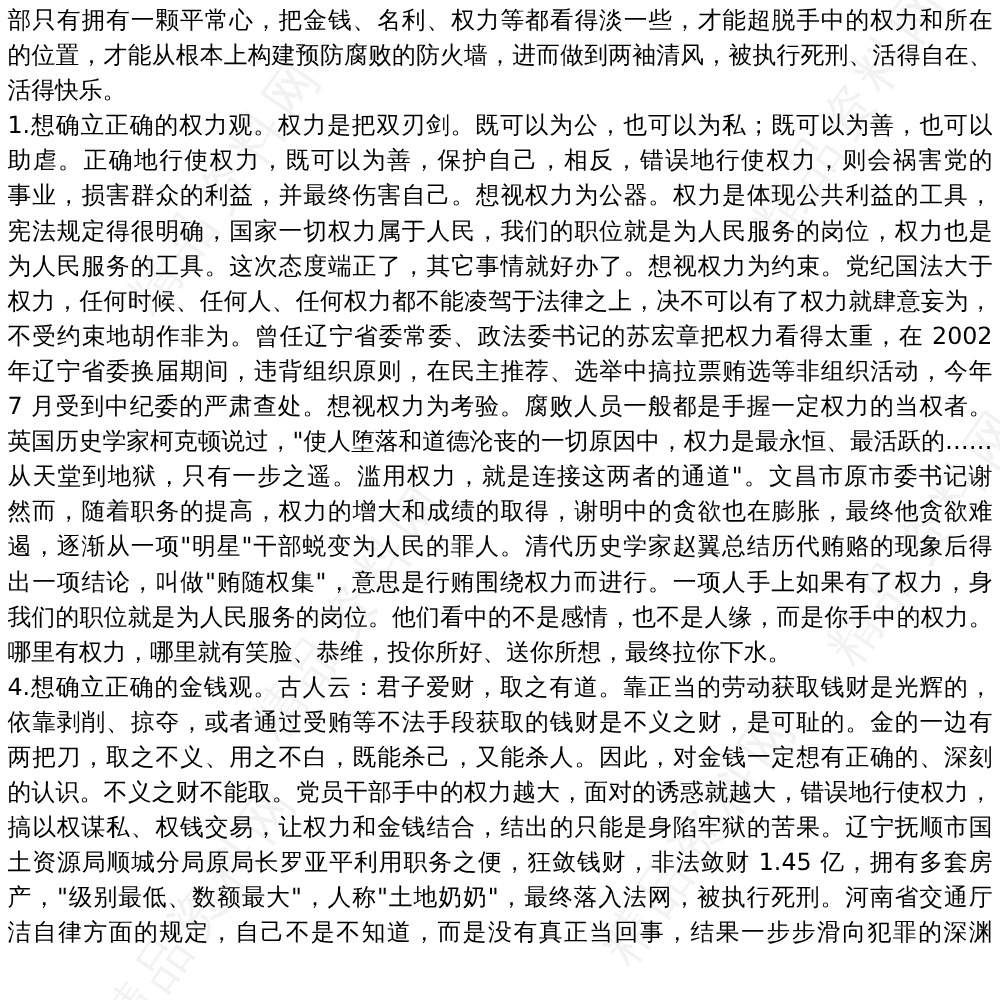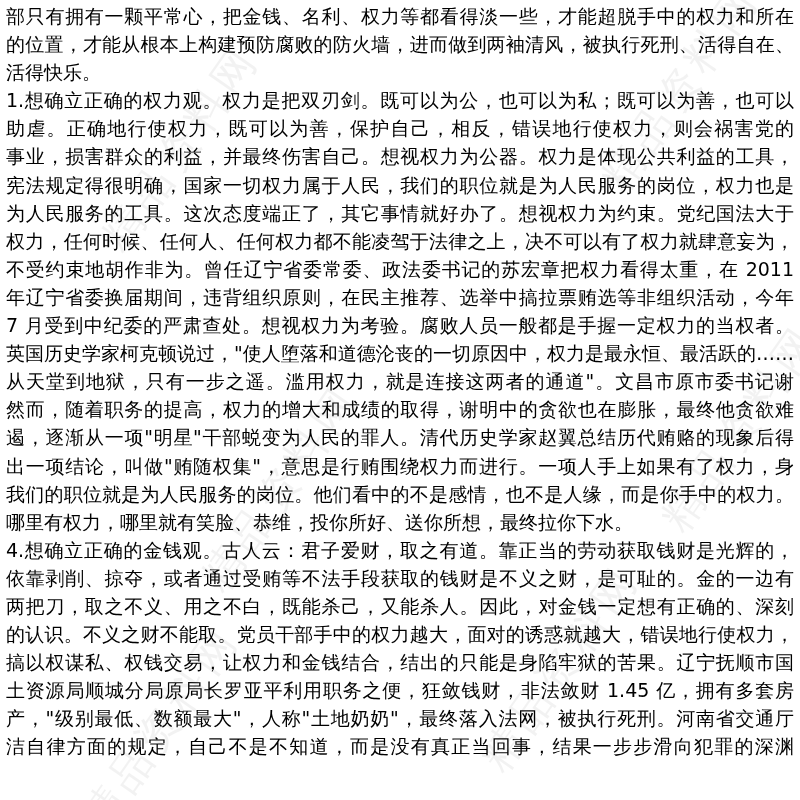--- a/index.html
+++ b/index.html
@@ -76,21 +76,21 @@
   <div class="text-layer">
       <div class="line">部只有拥有一颗平常心，把金钱、名利、权力等都看得淡一些，才能超脱手中的权力和所在</div>
       <div class="line">的位置，才能从根本上构建预防腐败的防火墙，进而做到两袖清风，被执行死刑、活得自在、</div>
       <div class="line para-end">活得快乐。</div>
       <div class="line">1.想确立正确的权力观。权力是把双刃剑。既可以为公，也可以为私；既可以为善，也可以</div>
       <div class="line">助虐。正确地行使权力，既可以为善，保护自己，相反，错误地行使权力，则会祸害党的</div>
       <div class="line">事业，损害群众的利益，并最终伤害自己。想视权力为公器。权力是体现公共利益的工具，</div>
       <div class="line">宪法规定得很明确，国家一切权力属于人民，我们的职位就是为人民服务的岗位，权力也是</div>
       <div class="line">为人民服务的工具。这次态度端正了，其它事情就好办了。想视权力为约束。党纪国法大于</div>
       <div class="line">权力，任何时候、任何人、任何权力都不能凌驾于法律之上，决不可以有了权力就肆意妄为，</div>
-      <div class="line">不受约束地胡作非为。曾任辽宁省委常委、政法委书记的苏宏章把权力看得太重，在 2011</div>
+      <div class="line">不受约束地胡作非为。曾任辽宁省委常委、政法委书记的苏宏章把权力看得太重，在 2002</div>
       <div class="line">年辽宁省委换届期间，违背组织原则，在民主推荐、选举中搞拉票贿选等非组织活动，今年</div>
       <div class="line">7 月受到中纪委的严肃查处。想视权力为考验。腐败人员一般都是手握一定权力的当权者。</div>
       <div class="line">英国历史学家柯克顿说过，"使人堕落和道德沦丧的一切原因中，权力是最永恒、最活跃的……</div>
       <div class="line">从天堂到地狱，只有一步之遥。滥用权力，就是连接这两者的通道"。文昌市原市委书记谢</div>
       <div class="line">然而，随着职务的提高，权力的增大和成绩的取得，谢明中的贪欲也在膨胀，最终他贪欲难</div>
       <div class="line">遏，逐渐从一项"明星"干部蜕变为人民的罪人。清代历史学家赵翼总结历代贿赂的现象后得</div>
       <div class="line">出一项结论，叫做"贿随权集"，意思是行贿围绕权力而进行。一项人手上如果有了权力，身</div>
       <div class="line">我们的职位就是为人民服务的岗位。他们看中的不是感情，也不是人缘，而是你手中的权力。</div>
       <div class="line para-end">哪里有权力，哪里就有笑脸、恭维，投你所好、送你所想，最终拉你下水。</div>
       <div class="line">4.想确立正确的金钱观。古人云：君子爱财，取之有道。靠正当的劳动获取钱财是光辉的，</div>

